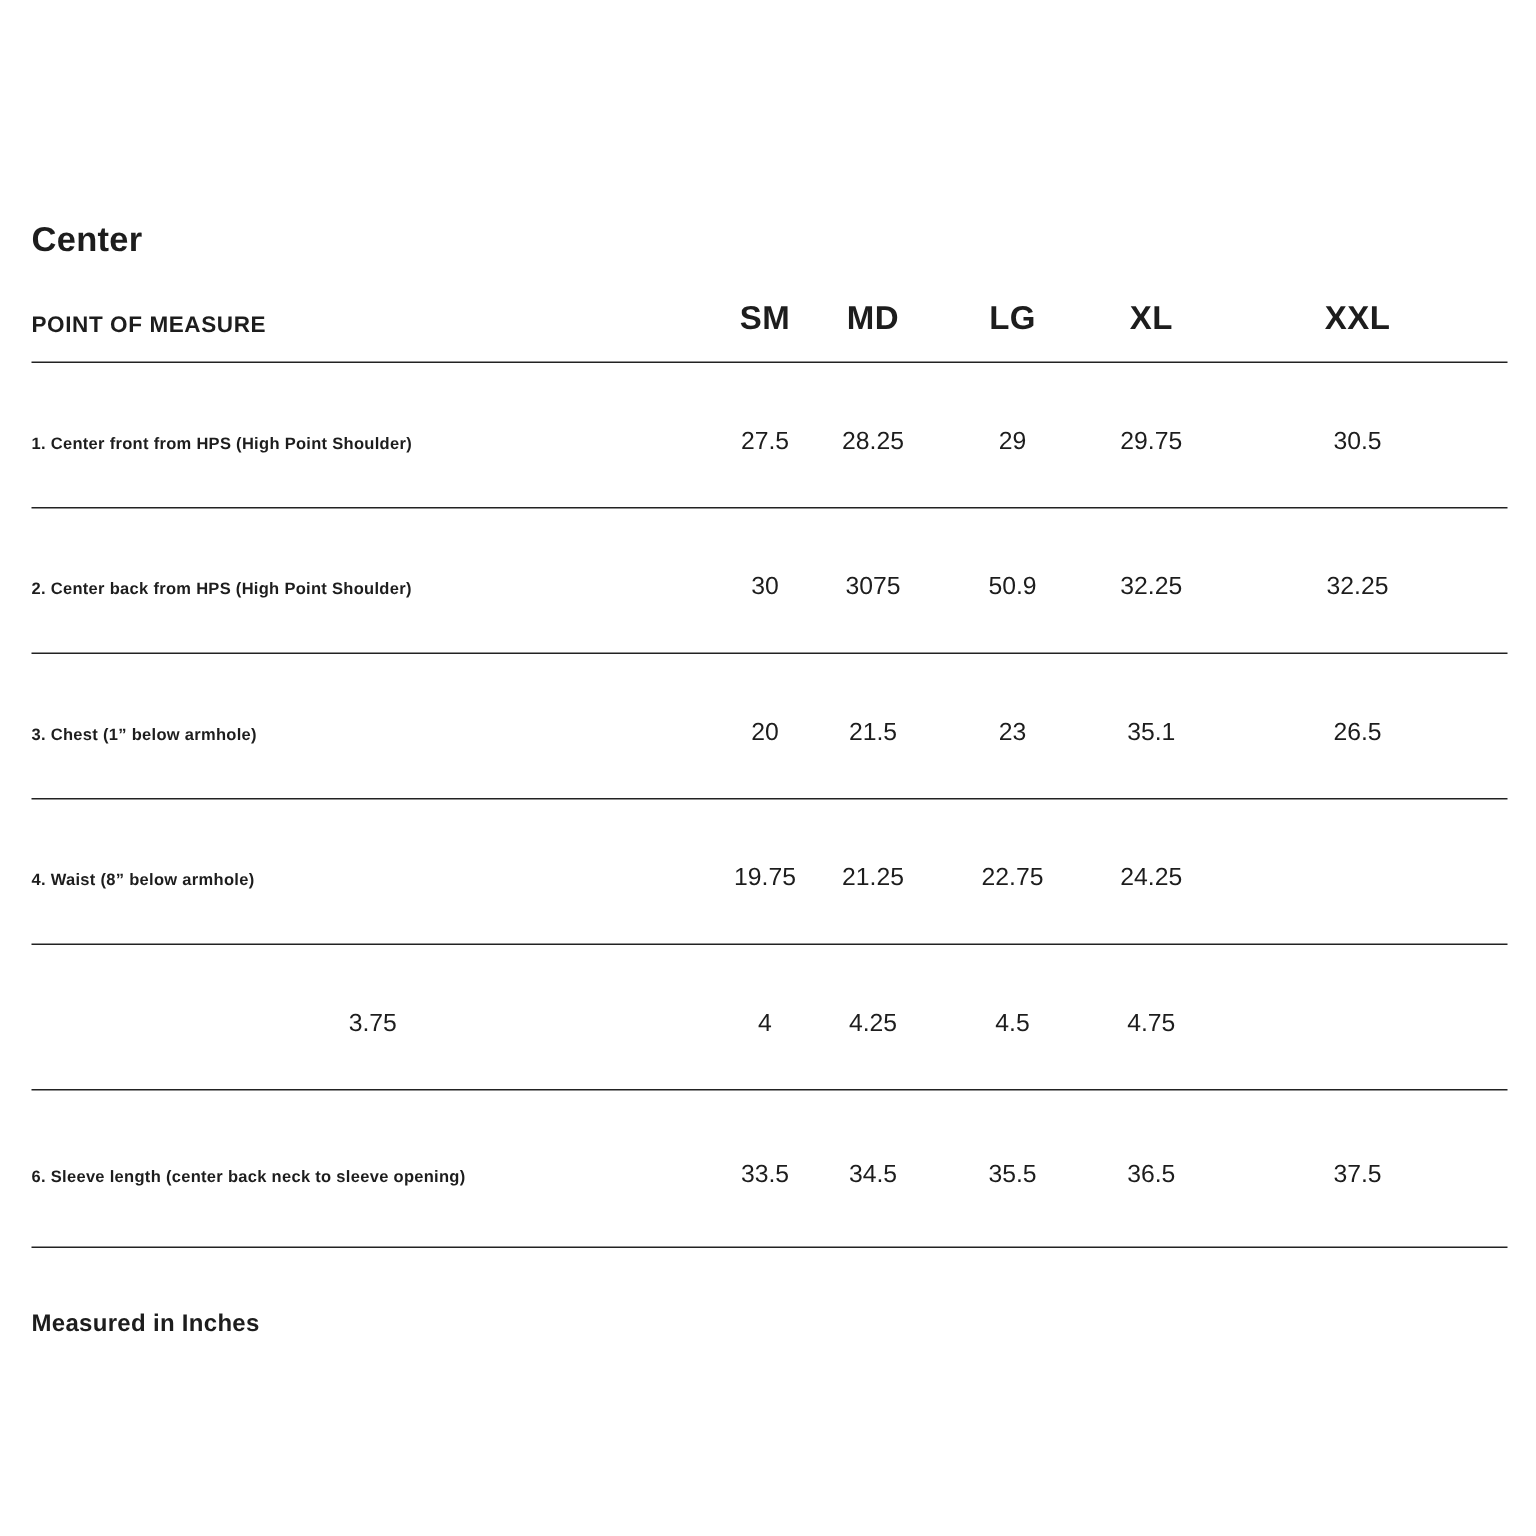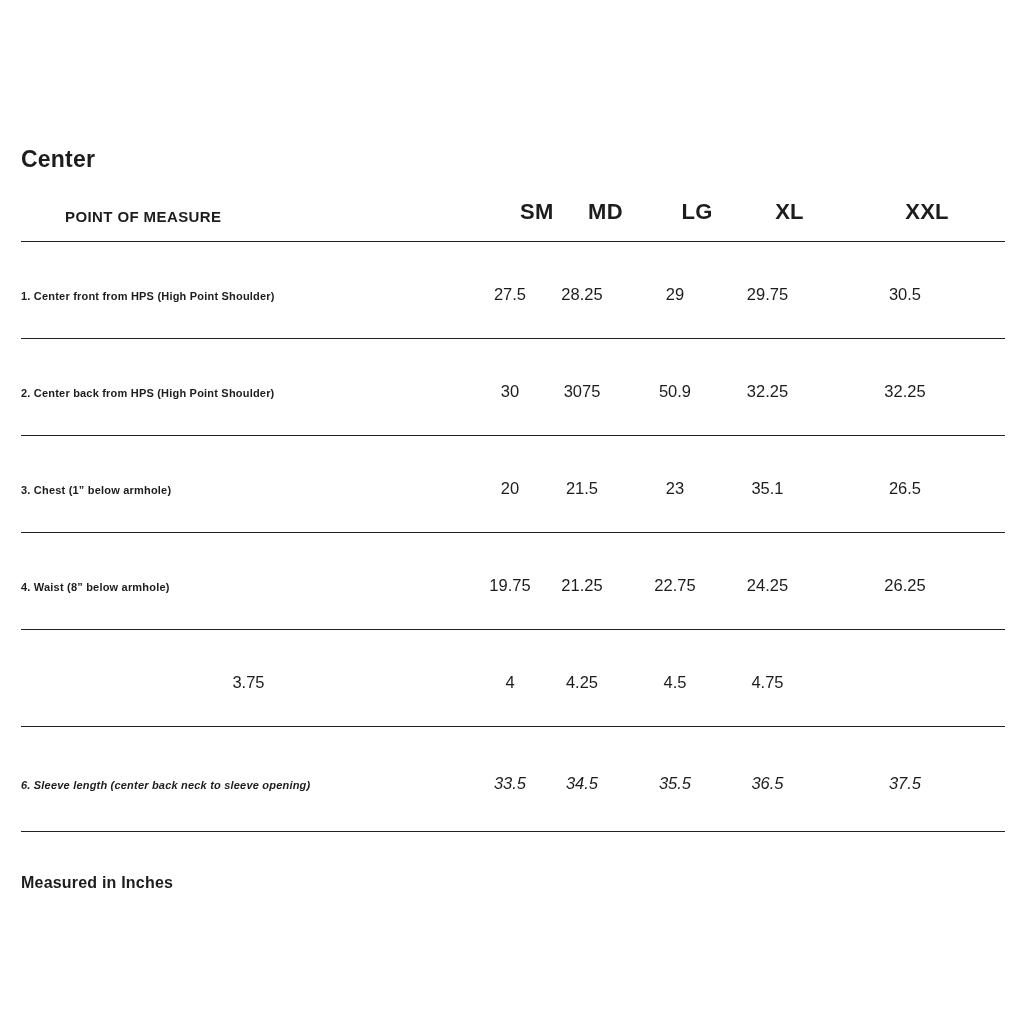--- a/index.html
+++ b/index.html
@@ -32,21 +32,20 @@
     grid-template-columns: 455px 68px 76px 110px 75px 200px;
     align-items: center;
   }
   .header-row {
     height: 68px;
     border-bottom: 1.5px solid #222222;
     align-items: end;
   }
   .header-row .cell {
     padding-bottom: 16px;
-    margin-left: 44px;
   }
   .cell.label {
     text-align: left;
     white-space: nowrap;
   }
   .cell.val {
     text-align: center;
     white-space: nowrap;
   }
   .col-header-label {
@@ -59,21 +58,20 @@
     font-weight: bold;
     letter-spacing: 0.3px;
   }
   .data-row {
     height: 96px;
     border-bottom: 1.5px solid #222222;
     padding-top: 0;
   }
   .data-row:last-child {
     height: 104px;
-    font-style: italic;
   }
   .data-row .label {
     font-size: 11px;
     font-weight: bold;
     letter-spacing: 0.2px;
     padding-top: 12px;
   }
   .data-row .val {
     font-size: 16.5px;
     font-weight: normal;
@@ -131,21 +129,20 @@
     <div class="cell val">35.1</div>
     <div class="cell val">26.5</div>
   </div>
 
   <div class="grid-row data-row">
     <div class="cell label">4. Waist (8” below armhole)</div>
     <div class="cell val">19.75</div>
     <div class="cell val">21.25</div>
     <div class="cell val">22.75</div>
     <div class="cell val">24.25</div>
-    <div class="cell val">26.25</div>
   </div>
 
   <div class="grid-row data-row">
     <div class="cell val">3.75</div>
     <div class="cell val">4</div>
     <div class="cell val">4.25</div>
     <div class="cell val">4.5</div>
     <div class="cell val">4.75</div>
   </div>
 

